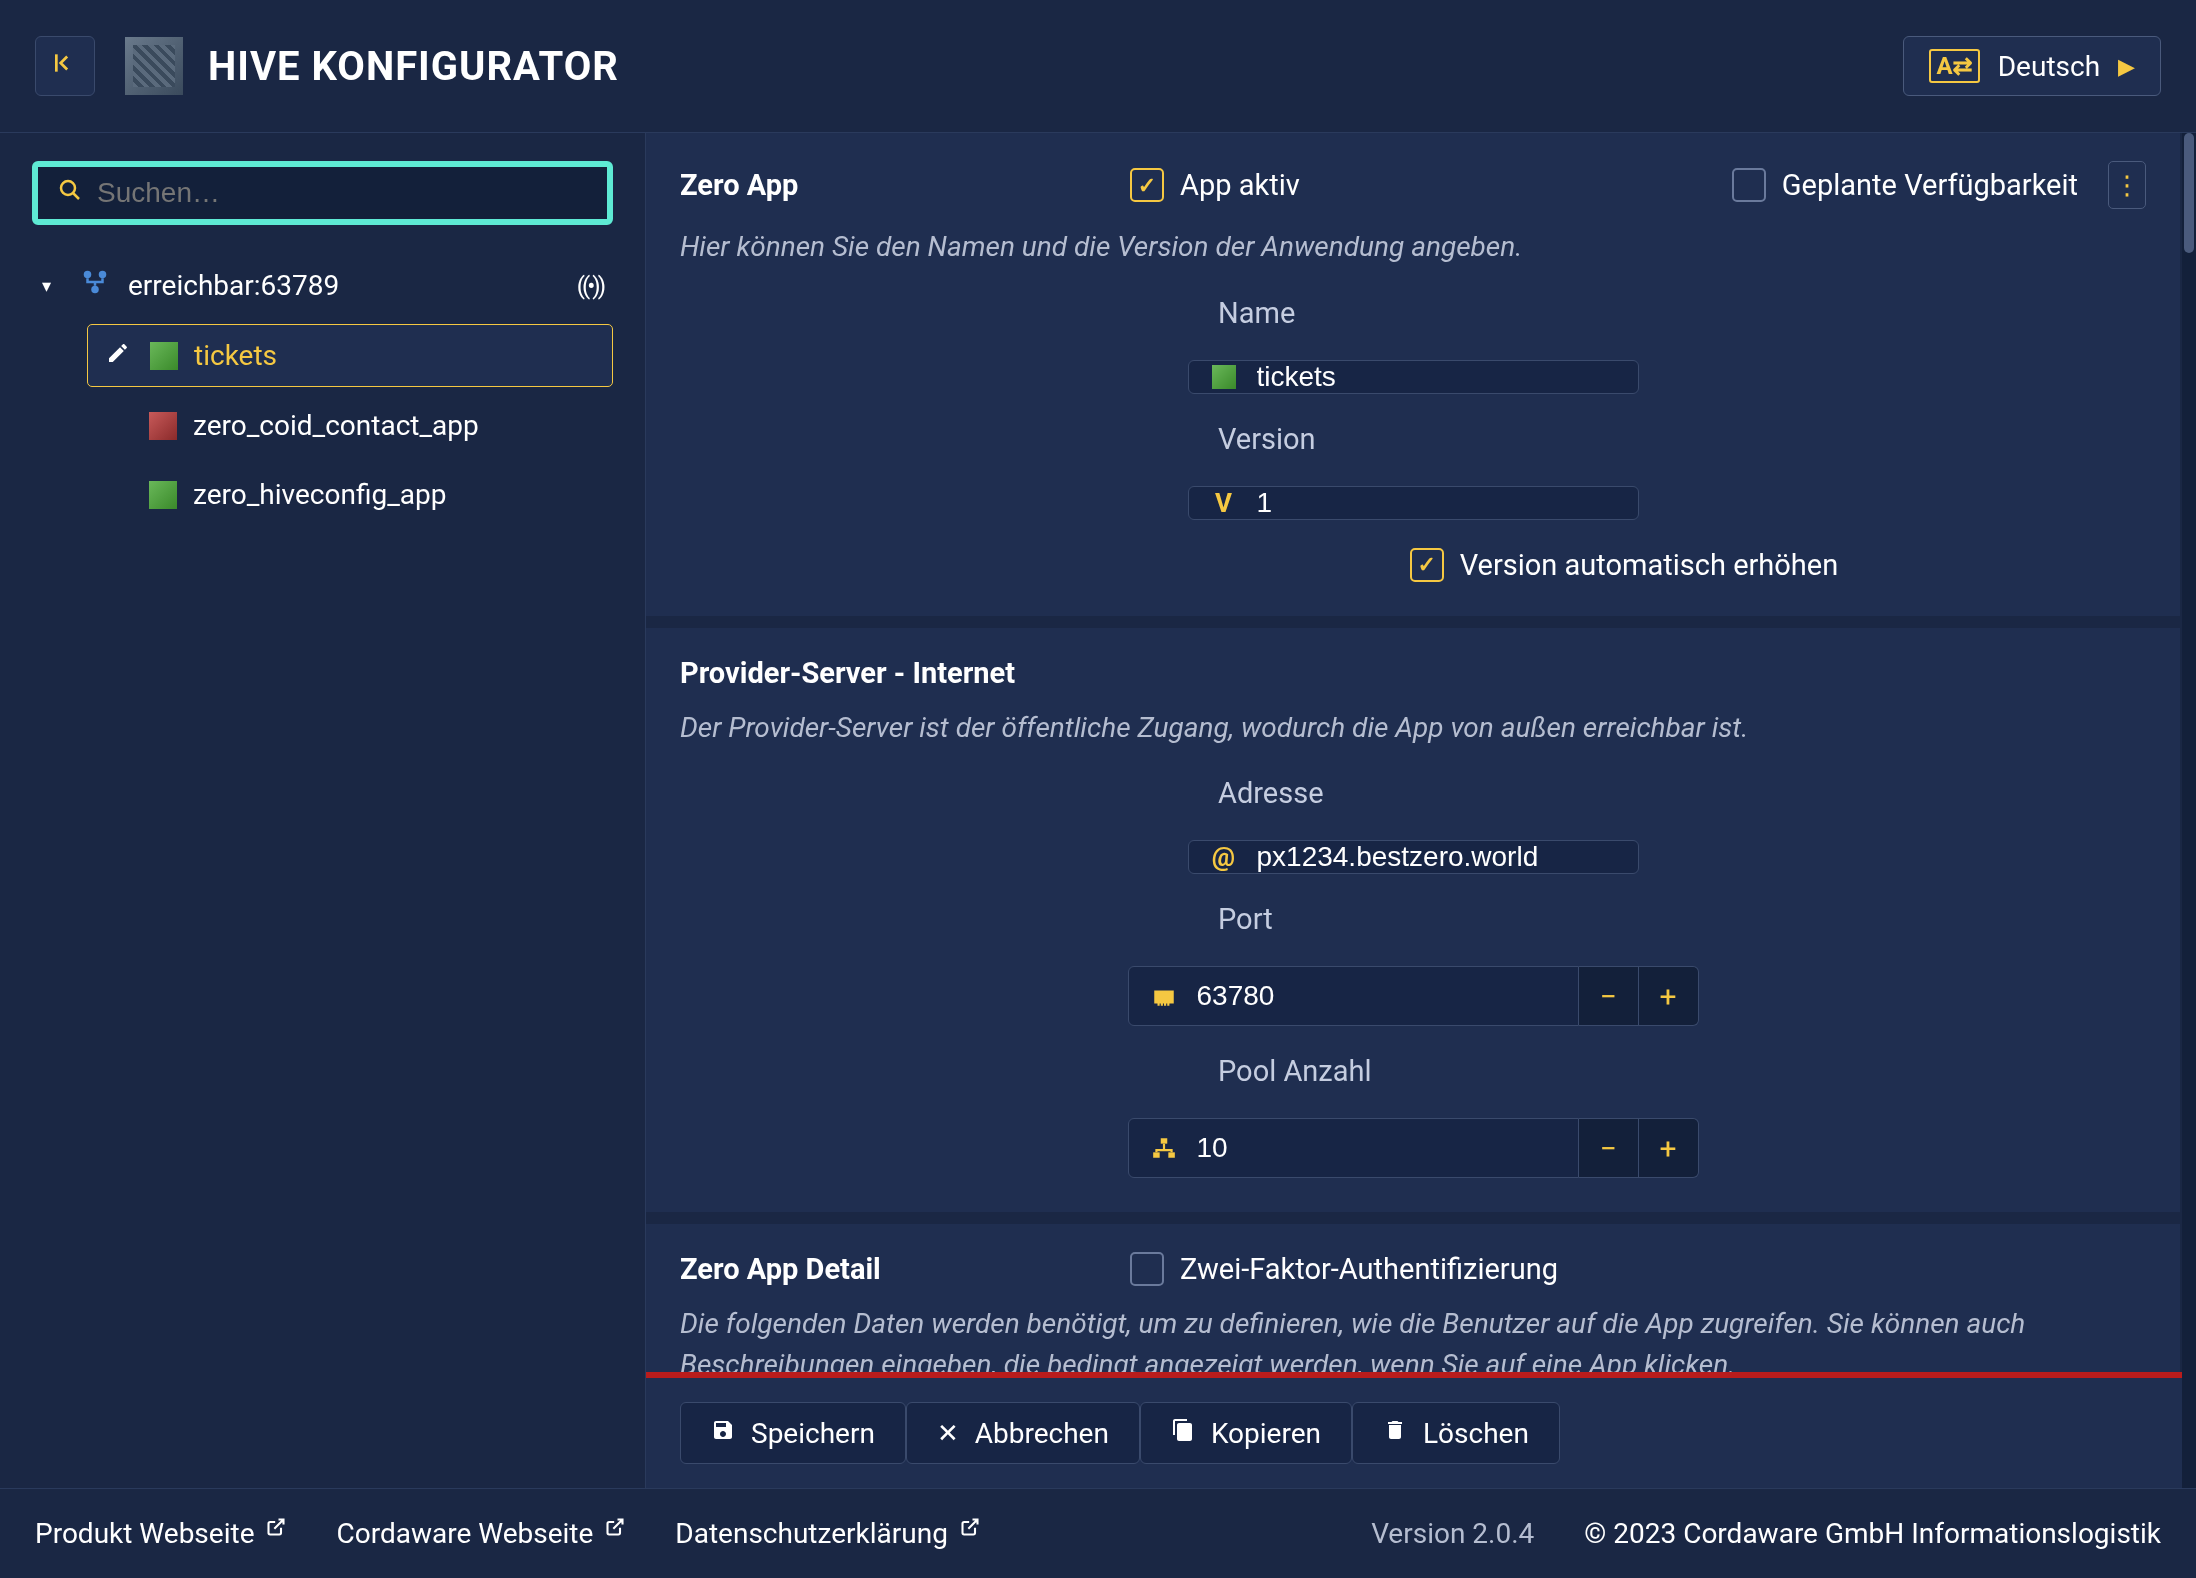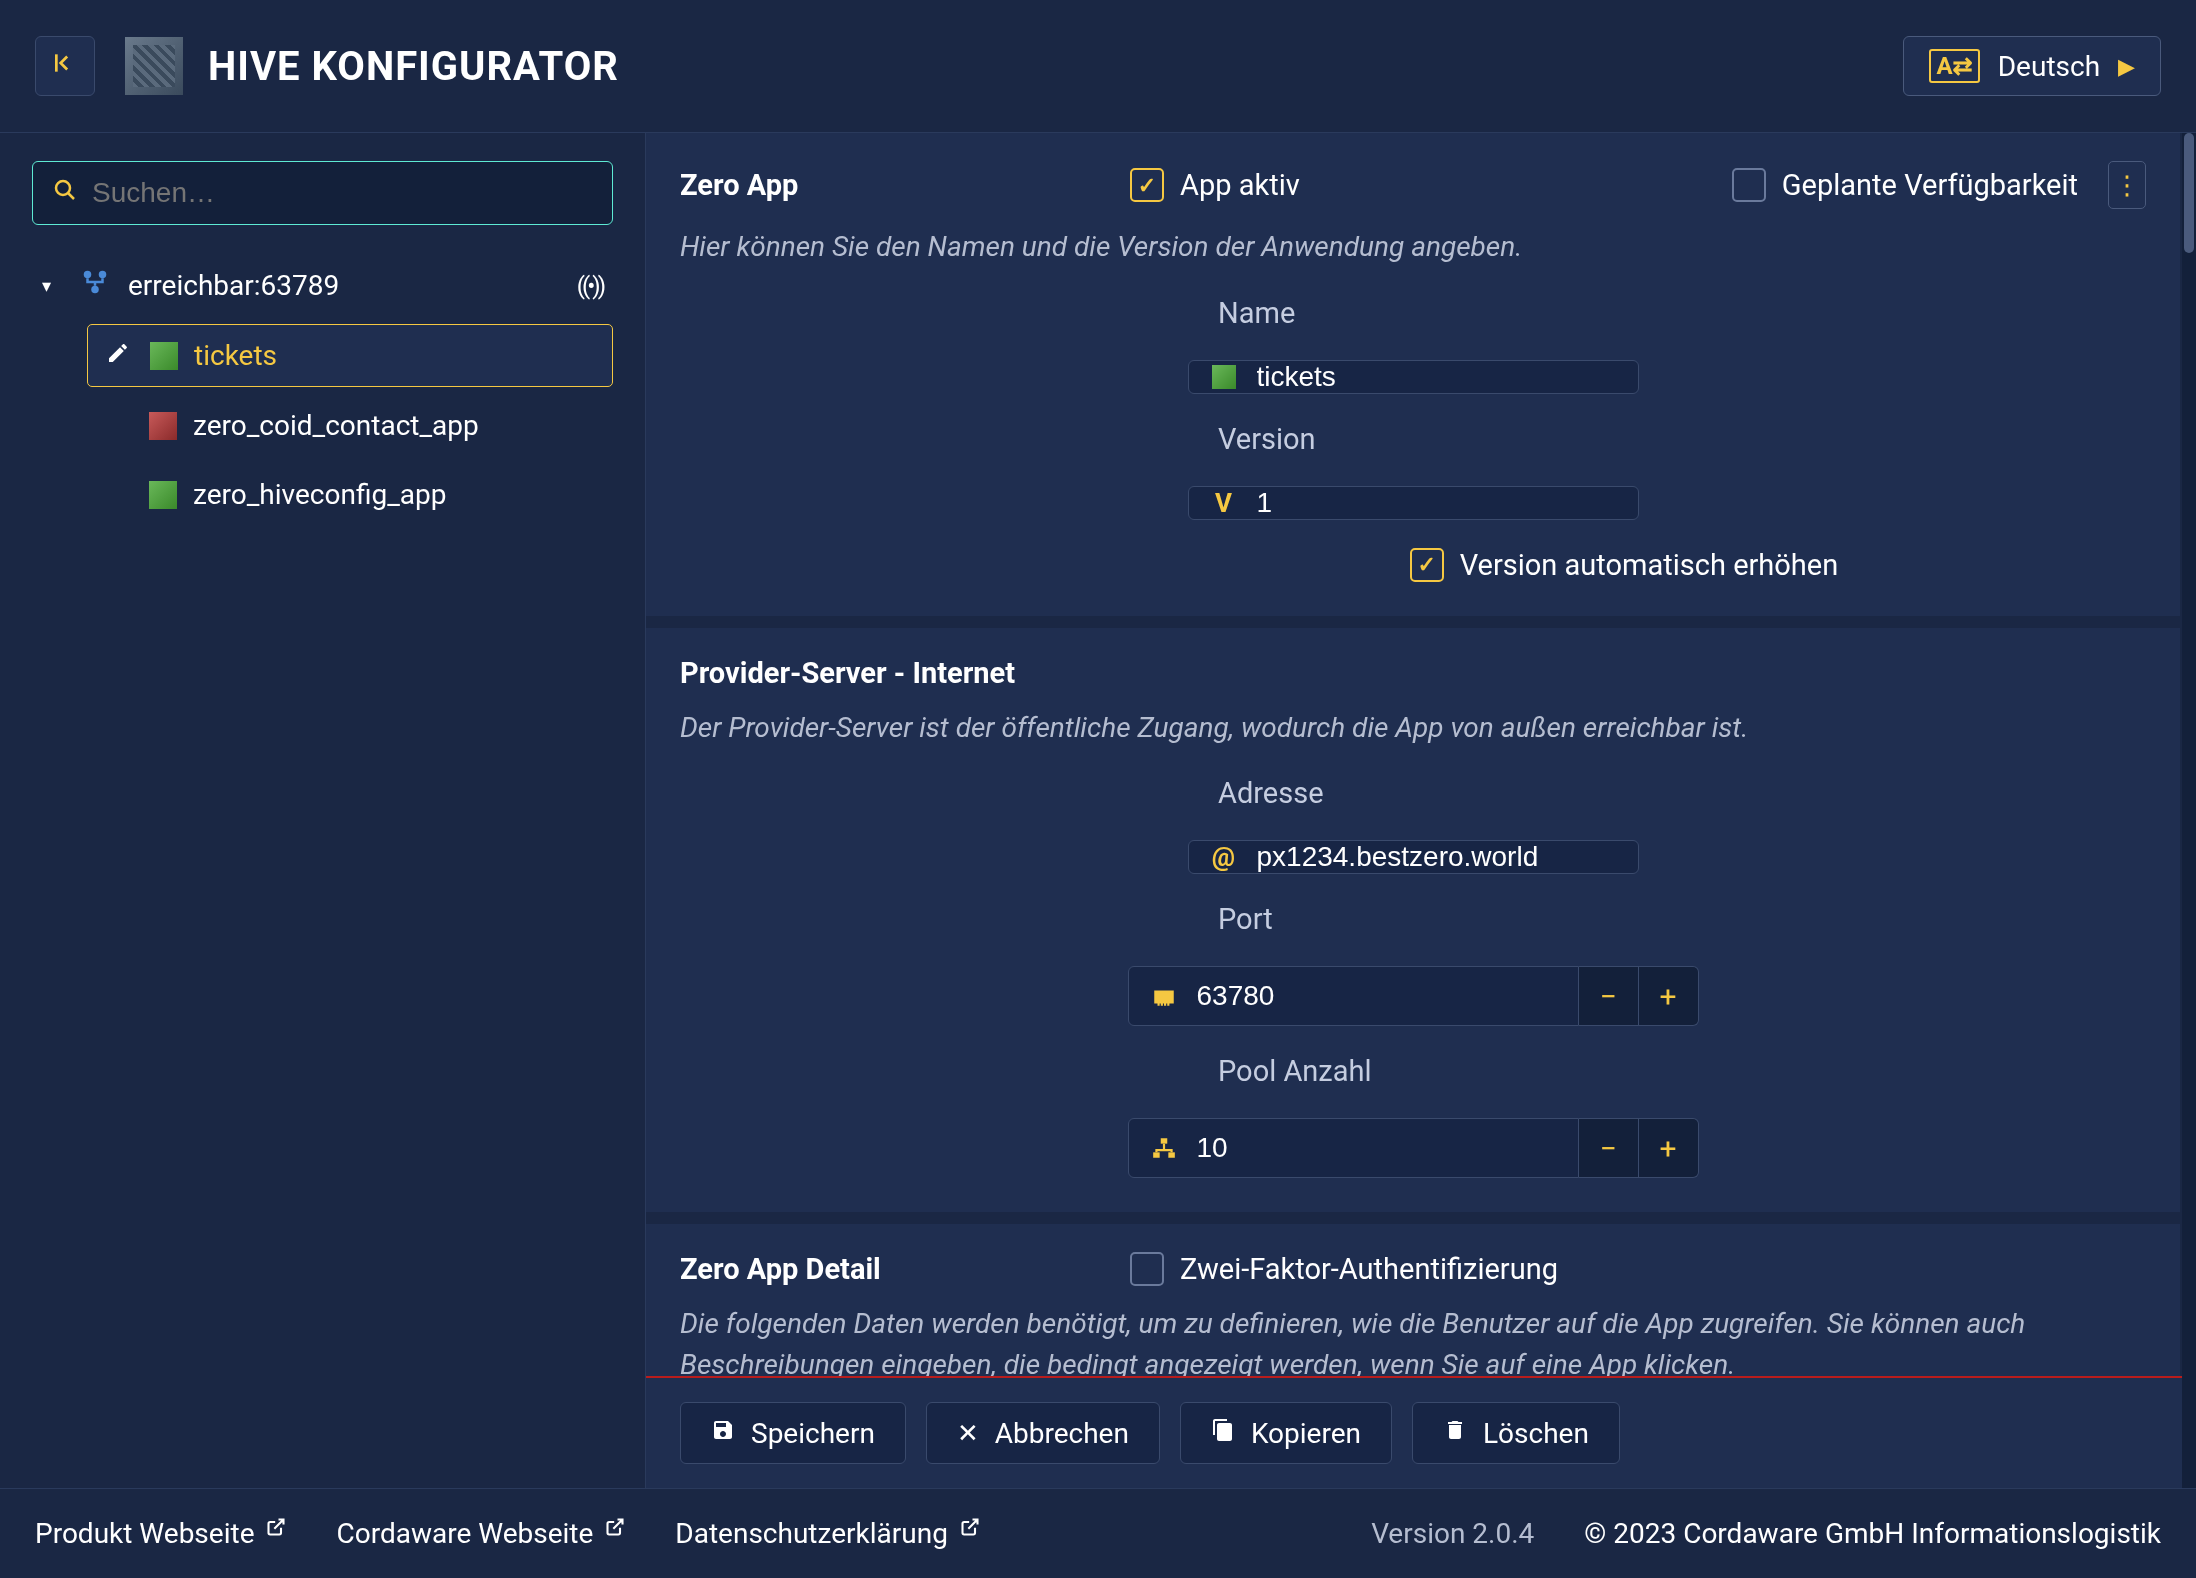--- a/index.html
+++ b/index.html
@@ -89,21 +89,21 @@
 .sidebar {
   width: 645px;
   padding: 28px 32px;
   display: flex;
   flex-direction: column;
   gap: 20px;
 }
 .search-wrap {
   height: 64px;
   background: #13203a;
-  border: 1px solid #5eead4;
+  border: 6px solid #5eead4;
   border-radius: 6px;
   display: flex;
   align-items: center;
   padding: 0 20px;
   gap: 15px;
 }
 .search-icon { color: #f5c842; font-size: 26px; }
 .search-input {
   flex: 1;
   background: transparent;
@@ -319,23 +319,22 @@
   height: 60px;
   border-left: none;
 }
 .input-with-spinner .spinner-btn:last-child {
   border-top-right-radius: 6px;
   border-bottom-right-radius: 6px;
 }
 .action-bar {
   padding: 24px 34px;
   display: flex;
-  gap: 20px;
   background: #1f2e50;
-  border-top: 2px solid #b91c1c;
+  border-top: 6px solid #b91c1c;
 }
 .action-btn {
   height: 62px;
   padding: 0 30px;
   background: #172545;
   border: 1px solid #3a4a6c;
   border-radius: 6px;
   display: flex;
   align-items: center;
   gap: 16px;

